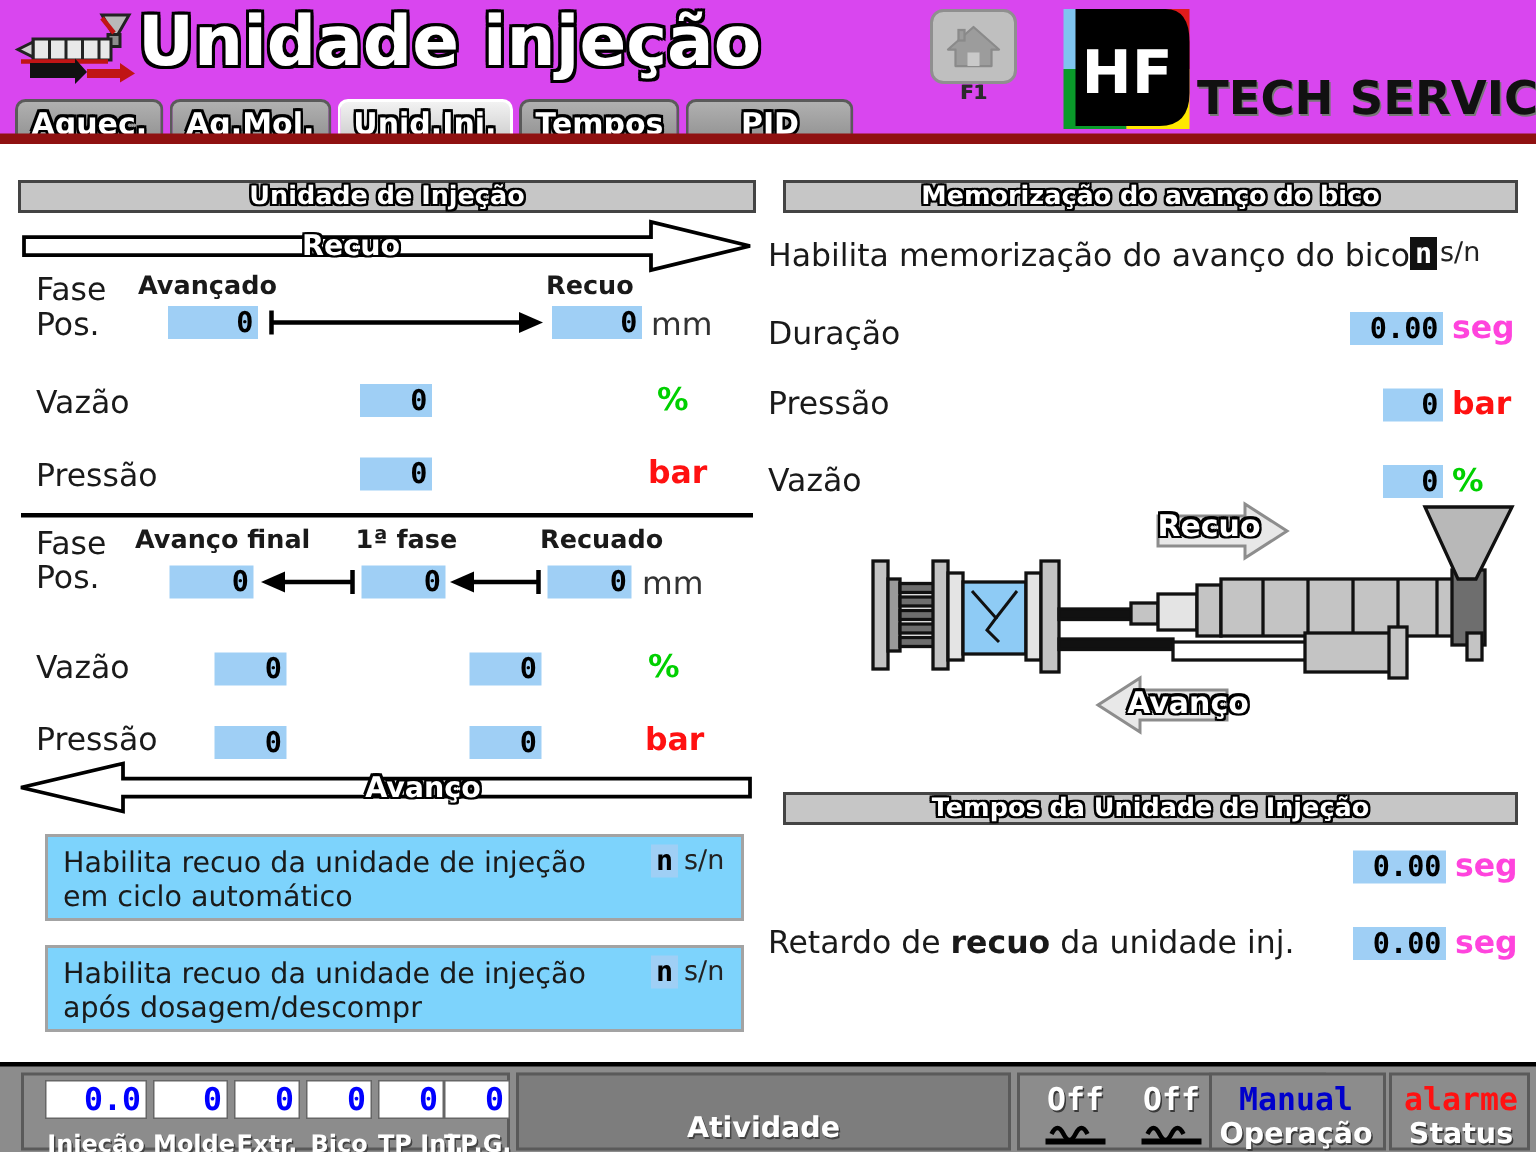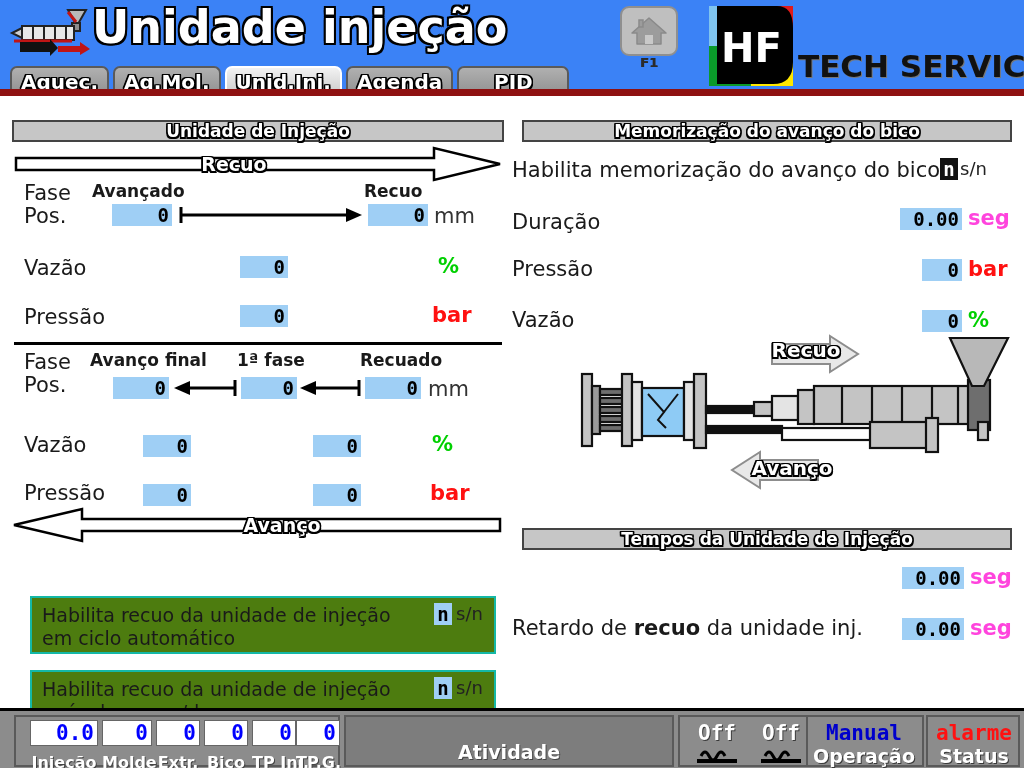--- a/index.html
+++ b/index.html
@@ -5,21 +5,21 @@
   html,body{margin:0;padding:0;}
   body{
     width:1024px;height:768px;overflow:hidden;
     background:#ffffff;
     font-family:"DejaVu Sans","Liberation Sans",sans-serif;
     -webkit-font-smoothing:none;
   }
   .app{position:relative;width:1024px;height:768px;}
 
   
-  .header{position:absolute;left:0;top:0;width:1024px;height:95px;background:#3b82f6;}
+  .header{position:absolute;left:0;top:0;width:1024px;height:95px;background:#d946ef;}
   .title-icon{position:absolute;left:6px;top:8px;width:92px;height:48px;}
   .page-title{
     position:absolute;left:92px;top:2px;height:52px;
     font-size:46px;line-height:50px;font-weight:bold;
     font-family:"DejaVu Sans","Liberation Sans",sans-serif;
     color:#ffffff;
     -webkit-text-stroke:0px;
     text-shadow:
       -2px -2px 0 #000,2px -2px 0 #000,-2px 2px 0 #000,2px 2px 0 #000,
       0 -2px 0 #000,0 2px 0 #000,-2px 0 0 #000,2px 0 0 #000;
@@ -85,21 +85,21 @@
     font-family:"DejaVu Sans Mono","Liberation Mono",monospace;
     font-size:19px;font-weight:bold;color:#000;
     text-align:right;box-sizing:border-box;padding-right:3px;
     line-height:22px;height:22px;
   }
   .fld.sel{background:#111;color:#fff;}
 
   .hr{position:absolute;background:#000;height:3px;}
 
   .chkbox{
-    position:absolute;border:2px solid #14b8a6;background:#4d7c0f;box-sizing:border-box;margin-top:40px;
+    position:absolute;border:2px solid #a3a3a3;background:#7dd3fc;box-sizing:border-box;
   }
   .chktxt{position:absolute;font-size:19px;color:#1a1a1a;line-height:23px;white-space:pre-line;}
   .sn{position:absolute;font-size:18px;color:#222;}
 
   
   .banner{position:absolute;}
   .banner .btxt{
     position:absolute;width:100%;text-align:center;top:50%;transform:translateY(-50%);
     font-size:19px;font-weight:bold;color:#fff;white-space:nowrap;
     text-shadow:-1.5px -1.5px 0 #000,1.5px -1.5px 0 #000,-1.5px 1.5px 0 #000,1.5px 1.5px 0 #000,
@@ -153,21 +153,21 @@
         <polygon points="52,34 52,38 74,38 74,34 84,41 74,47 74,44 52,44" fill="#c01515"></polygon>
       </svg>
     </div>
 
     <div class="page-title">Unidade injeção</div>
 
     <div class="tabs">
       <div class="tab">Aquec.</div>
       <div class="tab">Aq.Mol.</div>
       <div class="tab active">Unid.Inj.</div>
-      <div class="tab">Agenda</div>
+      <div class="tab">Tempos</div>
       <div class="tab wide">PID</div>
     </div>
 
 
     <div class="fbtn" style="left:620px;">
       <div class="box">
         <svg width="38" height="32" viewBox="0 0 38 32">
           <polygon points="19,3 36,18 31,18 31,29 7,29 7,18 2,18" fill="#9c9c9c" stroke="#8a8a8a" stroke-width="1.5" stroke-linejoin="round"></polygon>
           <rect x="9" y="5" width="4" height="7" fill="#9c9c9c" stroke="#8a8a8a" stroke-width="1.5"></rect>
           <rect x="15" y="20" width="8" height="9" fill="#c9c9c9"></rect>

